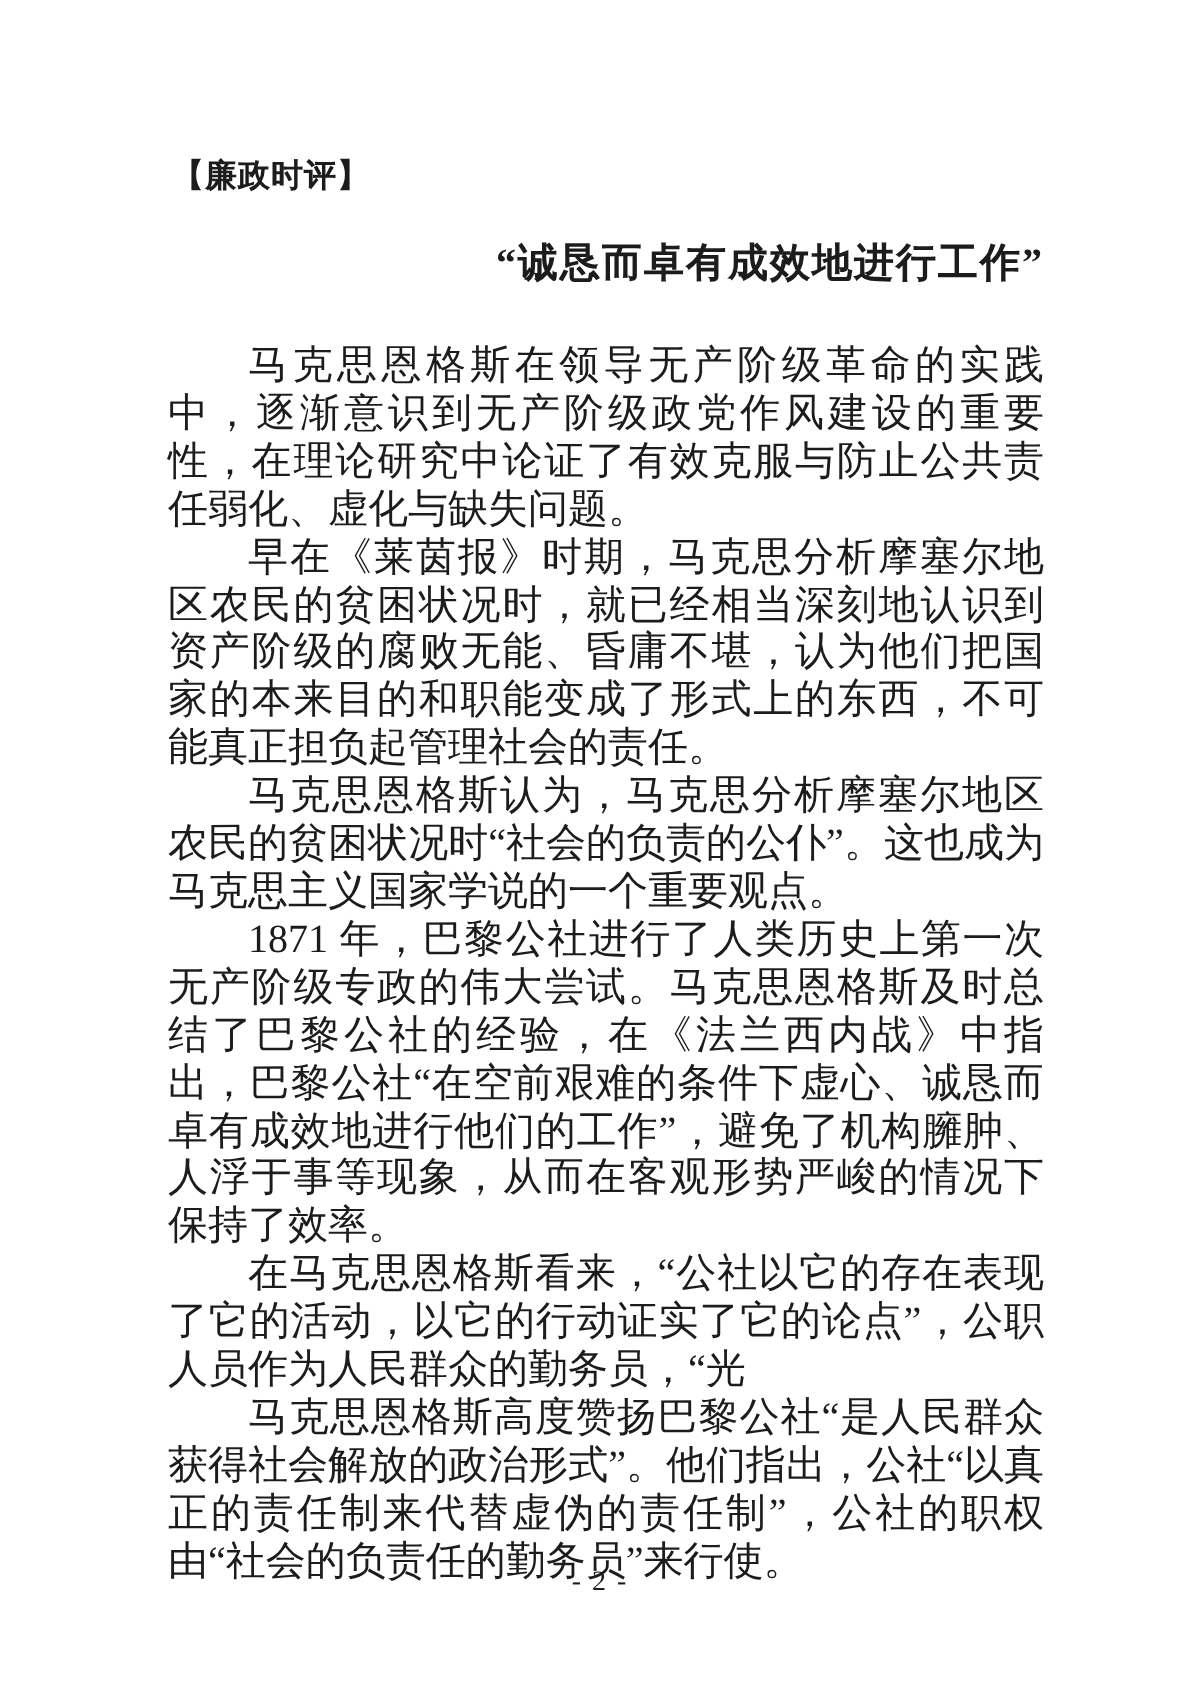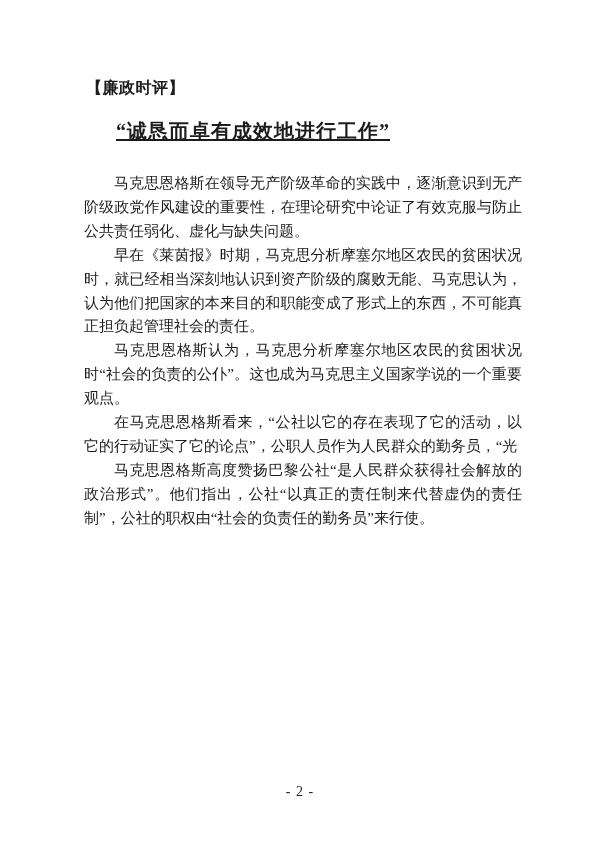--- a/index.html
+++ b/index.html
@@ -27,33 +27,32 @@
     letter-spacing: 0.5px;
     white-space: nowrap;
   }
   .doc-title {
     position: absolute;
     top: 118px;
     left: 84px;
     width: 438px;
     box-sizing: border-box;
     padding-left: 32px;           
-    text-align: left;
+    text-align: right;
     font-size: 20px;
     font-weight: bold;
     letter-spacing: 1px;
     white-space: nowrap;
-    text-decoration: underline;
   }
   .doc-body {
     position: absolute;
     top: 172px;
     left: 84px;
     width: 438px;
-    font-size: 15px;
+    font-size: 20px;
     line-height: 23.9px;
     text-align: justify;
     text-justify: inter-ideograph;
   }
   .doc-body p {
     margin: 0;
     padding: 0;
     text-indent: 2em;
   }
   .page-number {
@@ -70,21 +69,22 @@
 <body>
 
 <div class="page">
 
   <div class="doc-tag">【廉政时评】</div>
 
   <h1 class="doc-title" style="margin:0;">“诚恳而卓有成效地进行工作”</h1>
 
   <div class="doc-body">
     <p>马克思恩格斯在领导无产阶级革命的实践中，逐渐意识到无产阶级政党作风建设的重要性，在理论研究中论证了有效克服与防止公共责任弱化、虚化与缺失问题。</p>
-    <p>早在《莱茵报》时期，马克思分析摩塞尔地区农民的贫困状况时，就已经相当深刻地认识到资产阶级的腐败无能、马克思认为，认为他们把国家的本来目的和职能变成了形式上的东西，不可能真正担负起管理社会的责任。</p>
+    <p>早在《莱茵报》时期，马克思分析摩塞尔地区农民的贫困状况时，就已经相当深刻地认识到资产阶级的腐败无能、昏庸不堪，认为他们把国家的本来目的和职能变成了形式上的东西，不可能真正担负起管理社会的责任。</p>
     <p>马克思恩格斯认为，马克思分析摩塞尔地区农民的贫困状况时“社会的负责的公仆”。这也成为马克思主义国家学说的一个重要观点。</p>
+    <p>1871 年，巴黎公社进行了人类历史上第一次无产阶级专政的伟大尝试。马克思恩格斯及时总结了巴黎公社的经验，在《法兰西内战》中指出，巴黎公社“在空前艰难的条件下虚心、诚恳而卓有成效地进行他们的工作”，避免了机构臃肿、人浮于事等现象，从而在客观形势严峻的情况下保持了效率。</p>
     <p>在马克思恩格斯看来，“公社以它的存在表现了它的活动，以它的行动证实了它的论点”，公职人员作为人民群众的勤务员，“光</p>
     <p>马克思恩格斯高度赞扬巴黎公社“是人民群众获得社会解放的政治形式”。他们指出，公社“以真正的责任制来代替虚伪的责任制”，公社的职权由“社会的负责任的勤务员”来行使。</p>
   </div>
 
   <div class="page-number">- 2 -</div>
 
 </div>
 
 </body></html>

